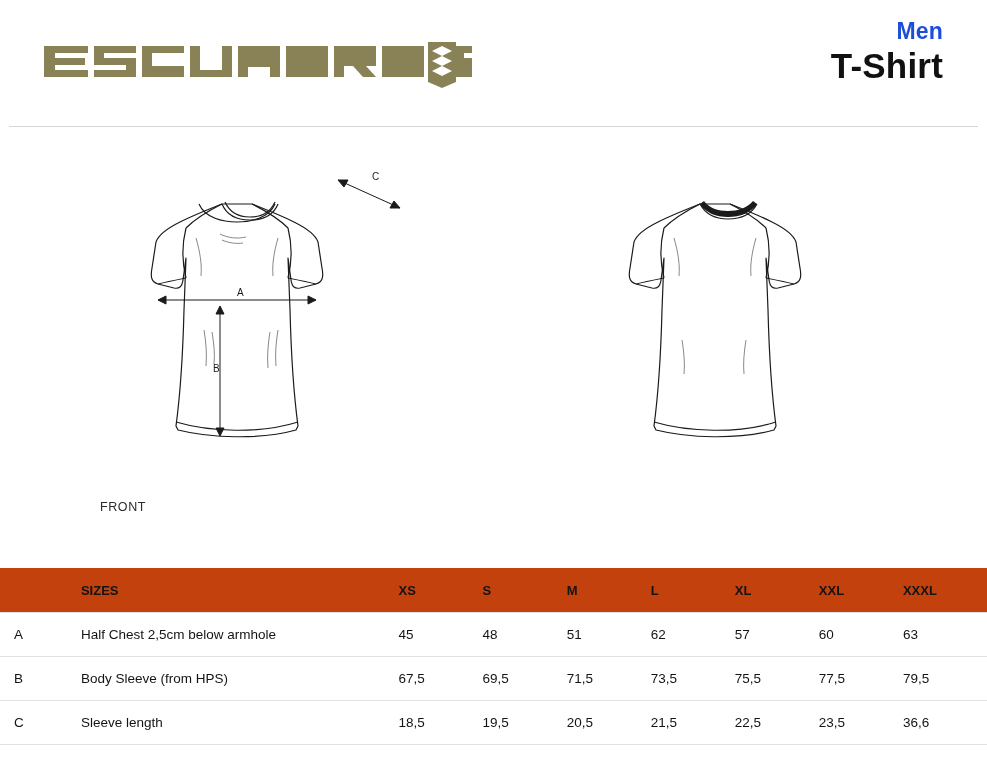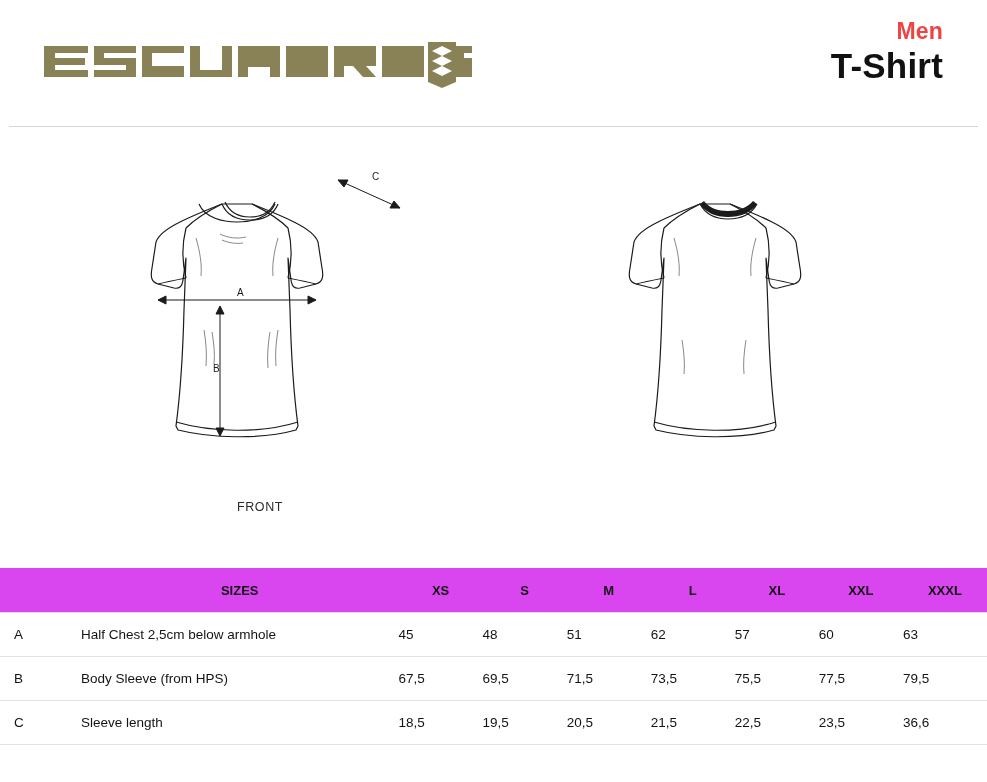--- a/index.html
+++ b/index.html
@@ -38,21 +38,21 @@
   .logo svg { display: block; }
   .header-right {
     position: absolute;
     right: 44px;
     top: 18px;
     text-align: right;
   }
   .header-kicker {
     font-size: 23px;
     font-weight: bold;
-    color: #ef4444;
+    color: #1d4ed8;
     letter-spacing: 0.2px;
     line-height: 26px;
   }
   .header-title {
     font-size: 35px;
     font-weight: bold;
     color: #111111;
     letter-spacing: 0.2px;
     line-height: 36px;
     margin-top: 4px;
@@ -77,43 +77,43 @@
   .figure {
     position: absolute;
     top: 0;
   }
   .figure.front { left: 100px; width: 320px; }
   .figure.back  { left: 590px; width: 300px; }
   .figure-caption {
     position: absolute;
     top: 340px;
     width: 100%;
-    text-align: center;
+    text-align: left;
     font-size: 12.5px;
     color: #2a2a2a;
     letter-spacing: 0.6px;
   }
 
   
   .table-wrap {
     position: absolute;
     left: 0;
     top: 568px;
     width: 987px;
   }
   table.size-table {
     border-collapse: collapse;
     width: 987px;
     table-layout: fixed;
     font-size: 13px;
   }
   table.size-table thead th {
-    background: #d946ef;
+    background: #c2410c;
     font-weight: bold;
-    text-align: center;
+    text-align: left;
     padding: 12px 0 12px 0;
     height: 20px;
     color: #141414;
     border: none;
     font-size: 13px;
   }
   table.size-table tbody td {
     padding: 14px 0 14px 0;
     border-bottom: 1px solid #e2e2e0;
     color: #141414;

